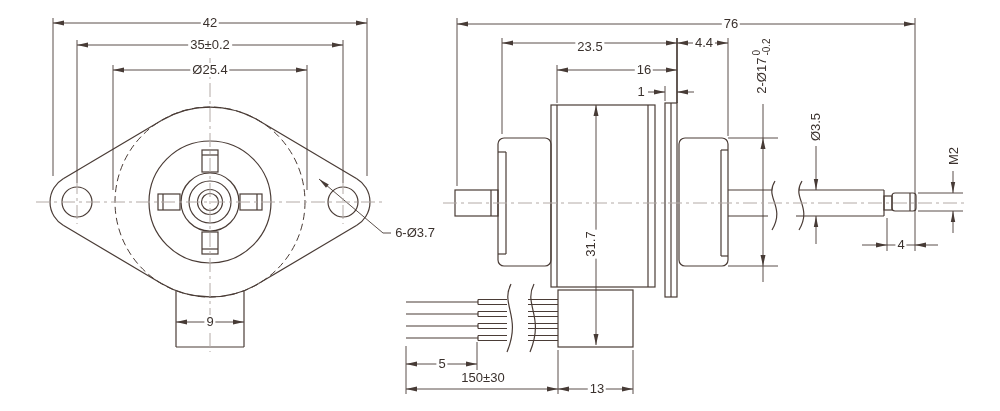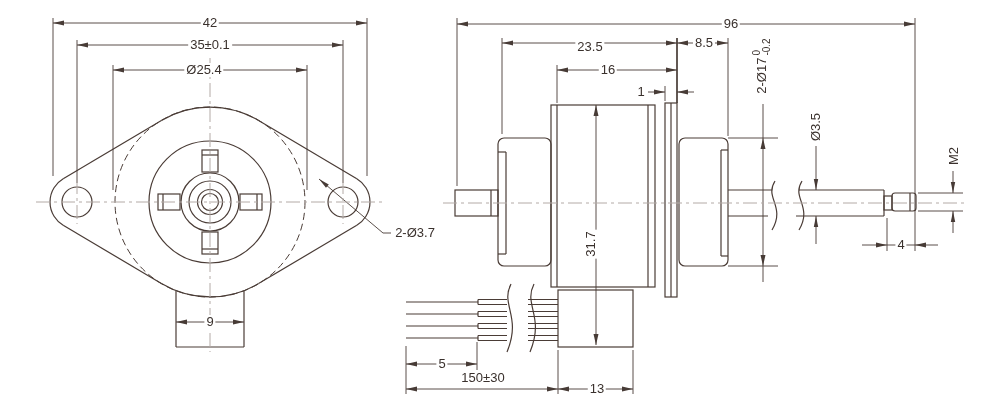--- a/index.html
+++ b/index.html
@@ -218,29 +218,29 @@
   <g>
     <line class="cl" x1="36" y1="202" x2="384" y2="202"></line>
     <line class="cl" x1="210" y1="58" x2="210" y2="352"></line>
     <line class="cl" x1="77" y1="180" x2="77" y2="224"></line>
     <line class="cl" x1="343" y1="180" x2="343" y2="224"></line>
     <line class="cl" x1="443" y1="203" x2="966" y2="203"></line>
   </g>
 </svg>
 
 <span class="dim" style="left:210px;top:23px">42</span>
-<span class="dim" style="left:210px;top:45px">35±0.1</span>
-<span class="dim" style="left:204px;top:70px">Ø25.4</span>
-<span class="dim" style="left:415px;top:233px">2-Ø3.7</span>
+<span class="dim" style="left:210px;top:45px">35±0.2</span>
+<span class="dim" style="left:210px;top:70px">Ø25.4</span>
+<span class="dim" style="left:415px;top:233px">6-Ø3.7</span>
 <span class="dim" style="left:210px;top:322px">9</span>
 
-<span class="dim" style="left:731px;top:24px">96</span>
+<span class="dim" style="left:731px;top:24px">76</span>
 <span class="dim" style="left:590px;top:47px">23.5</span>
-<span class="dim" style="left:704px;top:43px">8.5</span>
-<span class="dim" style="left:608px;top:70px">16</span>
+<span class="dim" style="left:704px;top:43px">4.4</span>
+<span class="dim" style="left:644px;top:70px">16</span>
 <span class="dim" style="left:641px;top:92px">1</span>
 <span class="dim" style="left:901px;top:245px">4</span>
 <span class="dim" style="left:442px;top:364px">5</span>
 <span class="dim" style="left:483px;top:378px">150±30</span>
 <span class="dim" style="left:597px;top:389px">13</span>
 
 <span class="dim rot" style="left:762px;top:66px">
   <span class="tolwrap">
     <span>2-Ø17</span>
     <span class="tol">

